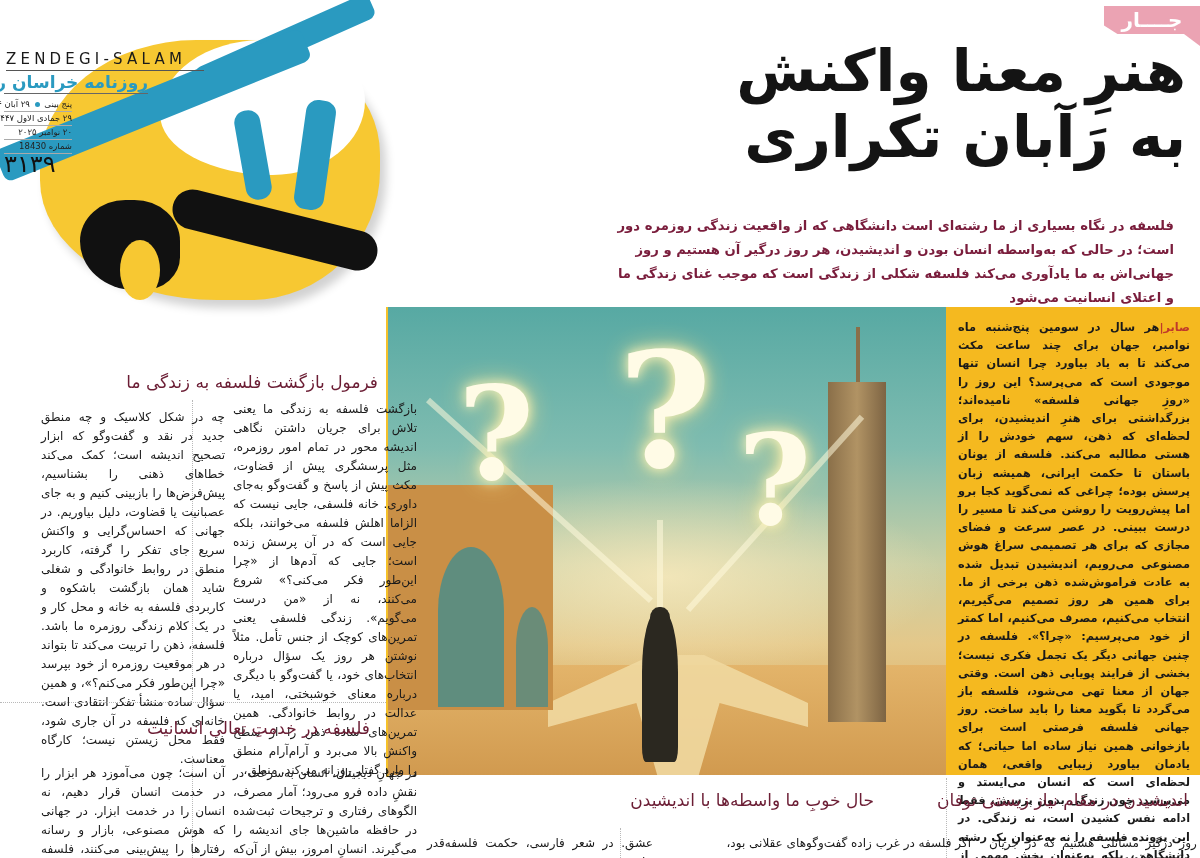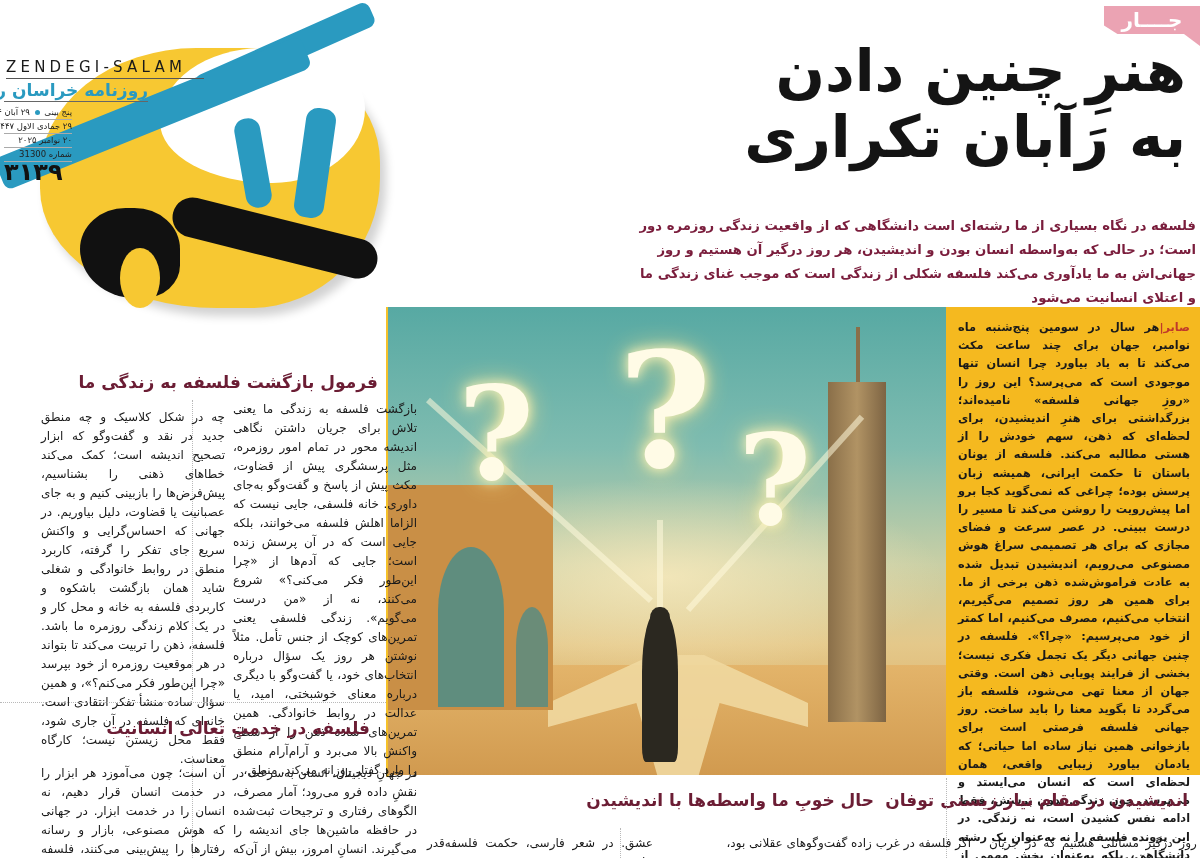--- a/index.html
+++ b/index.html
@@ -1,20 +1,20 @@
 <!DOCTYPE html>
 <html><head>
   <meta charset="utf-8">
   <style>
     * { margin: 0; padding: 0; box-sizing: border-box; }
     html, body { width: 1200px; height: 858px; overflow: hidden; background: #ffffff; }
     body { position: relative; font-family: "DejaVu Sans", sans-serif; color: #1a1a1a; }
 
     
-    .masthead { position: absolute; left: 0; top: 8px; width: 380px; height: 300px; }
+    .masthead { position: absolute; left: 0; top: 0; width: 380px; height: 300px; }
     .mast-yellow {
       position: absolute; left: 40px; top: 40px; width: 340px; height: 260px;
       background: #f7c832; border-radius: 46% 40% 38% 52% / 48% 44% 50% 46%;
       box-shadow: 6px 8px 10px rgba(0,0,0,0.18);
     }
     .mast-white-blob {
       position: absolute; left: 160px; top: 40px; width: 205px; height: 135px;
       background: #ffffff; border-radius: 50% 40% 45% 55% / 55% 45% 55% 45%;
     }
     .mast-blue-stroke {
@@ -40,21 +40,21 @@
       position: absolute; left: 4px; top: 72px; width: 144px; direction: rtl; text-align: right;
       font-size: 17px; font-weight: bold; color: #2a9ac0; border-bottom: 1px solid #666;
       white-space: nowrap; padding-bottom: 1px;
     }
     .mast-dates { position: absolute; left: 4px; top: 98px; width: 68px; direction: rtl; text-align: right; }
     .mast-dates .line {
       font-size: 8.5px; line-height: 13px; border-bottom: 1px solid #aaa; white-space: nowrap; color: #222;
     }
     .mast-dates .dot { display: inline-block; width: 5px; height: 5px; border-radius: 50%; background: #2a9ac0; margin: 0 2px; vertical-align: middle; }
     .mast-issue {
-      position: absolute; left: 4px; top: 150px; font-size: 24px; font-weight: bold; color: #111;
+      position: absolute; left: 4px; top: 150px; font-size: 24px; font-weight: normal; color: #111;
       direction: rtl; letter-spacing: 1px;
     }
 
     
     .tag-badge {
       position: absolute; right: 0; top: 6px; width: 96px; height: 28px;
       background: #eba3b3; color: #ffffff; font-weight: bold; font-size: 20px;
       direction: rtl; text-align: center; line-height: 28px;
       clip-path: polygon(0 0, 100% 0, 100% 100%, 14% 100%, 0 70%);
     }
@@ -62,21 +62,21 @@
     .tag-tail {
       position: absolute; right: 0; top: 34px; width: 16px; height: 12px; background: #eba3b3;
       clip-path: polygon(0 0, 100% 0, 100% 100%);
     }
     .headline {
       position: absolute; right: 14px; top: 38px; width: 560px; direction: rtl; text-align: right;
       font-family: "DejaVu Sans", sans-serif; font-weight: bold; font-size: 58px; line-height: 66px;
       color: #141414; letter-spacing: -1px;
     }
     .lead {
-      position: absolute; right: 4px; top: 214px; width: 560px; direction: rtl; text-align: right;
+      position: absolute; right: 26px; top: 214px; width: 560px; direction: rtl; text-align: right;
       font-size: 13.2px; font-weight: bold; line-height: 24px; color: #7a1d3c;
     }
 
     
     .hero {
       position: absolute; left: 388px; top: 307px; width: 558px; height: 468px; overflow: hidden;
       background: linear-gradient(180deg, #57a9a3 0%, #7fbcb0 30%, #c9cfa5 55%, #e4c88a 72%, #d9a557 100%);
     }
     .hero .haze { position: absolute; left: 0; top: 170px; width: 100%; height: 200px;
       background: radial-gradient(ellipse at 50% 50%, rgba(250,235,190,0.8) 0%, rgba(250,235,190,0) 70%); }
@@ -112,21 +112,21 @@
       position: absolute; left: 946px; top: 307px; width: 254px; height: 468px;
       background: #f5b91f; padding: 12px 10px 0 12px;
     }
     .intro-box p {
       direction: rtl; text-align: justify; font-size: 11.3px; font-weight: bold; line-height: 18.2px; color: #1a1a1a;
     }
     .intro-box .byline { color: #c0392b; }
 
     
     .sec-title {
-      position: absolute; direction: rtl; text-align: right; font-weight: bold; color: #6b1d34;
+      position: absolute; direction: rtl; text-align: right; font-weight: normal; color: #6b1d34;
       font-size: 17px; white-space: nowrap;
     }
     .t1 { right: 822px; top: 372px; }
     .col {
       position: absolute; direction: rtl; text-align: justify; font-size: 12px; line-height: 19px; color: #1a1a1a; margin-left: 37px;
     }
     .c1 { left: 196px; top: 400px; width: 184px; }
     .c2 { left: 4px; top: 408px; width: 184px; }
     .vrule { position: absolute; width: 0; border-left: 1px dotted #b9b9b9; }
     .v1 { left: 192px; top: 400px; height: 300px; }
@@ -166,30 +166,30 @@
   <div class="mast-latin">ZENDEGI-SALAM</div>
   <div class="mast-subtitle">روزنامه خراسان رضوی</div>
   <div class="mast-dates">
     <div class="line">
       <span>پنج بینی</span>
       <span class="dot"></span>
       <span>۲۹ آبان ۱۴۰۴</span>
     </div>
     <div class="line">۲۹ جمادی الاول ۱۴۴۷</div>
     <div class="line">۲۰ نوامبر ۲۰۲۵</div>
-    <div class="line">شماره 31300</div>
+    <div class="line">شماره 18430</div>
   </div>
   <div class="mast-issue">۳۱۳۹</div>
 </div>
 
 <div class="tag-badge">جــــار</div>
 <div class="tag-tail"></div>
 
 <h1 class="headline">
-  <div>هنرِ چنین دادن</div>
+  <div>هنرِ معنا واکنش</div>
   <div>به رَآبان تکراری</div>
 </h1>
 
 <p class="lead">فلسفه در نگاه بسیاری از ما رشته‌ای است دانشگاهی که از واقعیت زندگی روزمره دور است؛ در حالی که به‌واسطه انسان بودن و اندیشیدن، هر روز درگیر آن هستیم و روز جهانی‌اش به ما یادآوری می‌کند فلسفه شکلی از زندگی است که موجب غنای زندگی ما و اعتلای انسانیت می‌شود</p>
 
 <div class="left-rule"></div>
 <div class="hero">
   <div class="haze"></div>
   <div class="ground"></div>
   <div class="path"></div>

